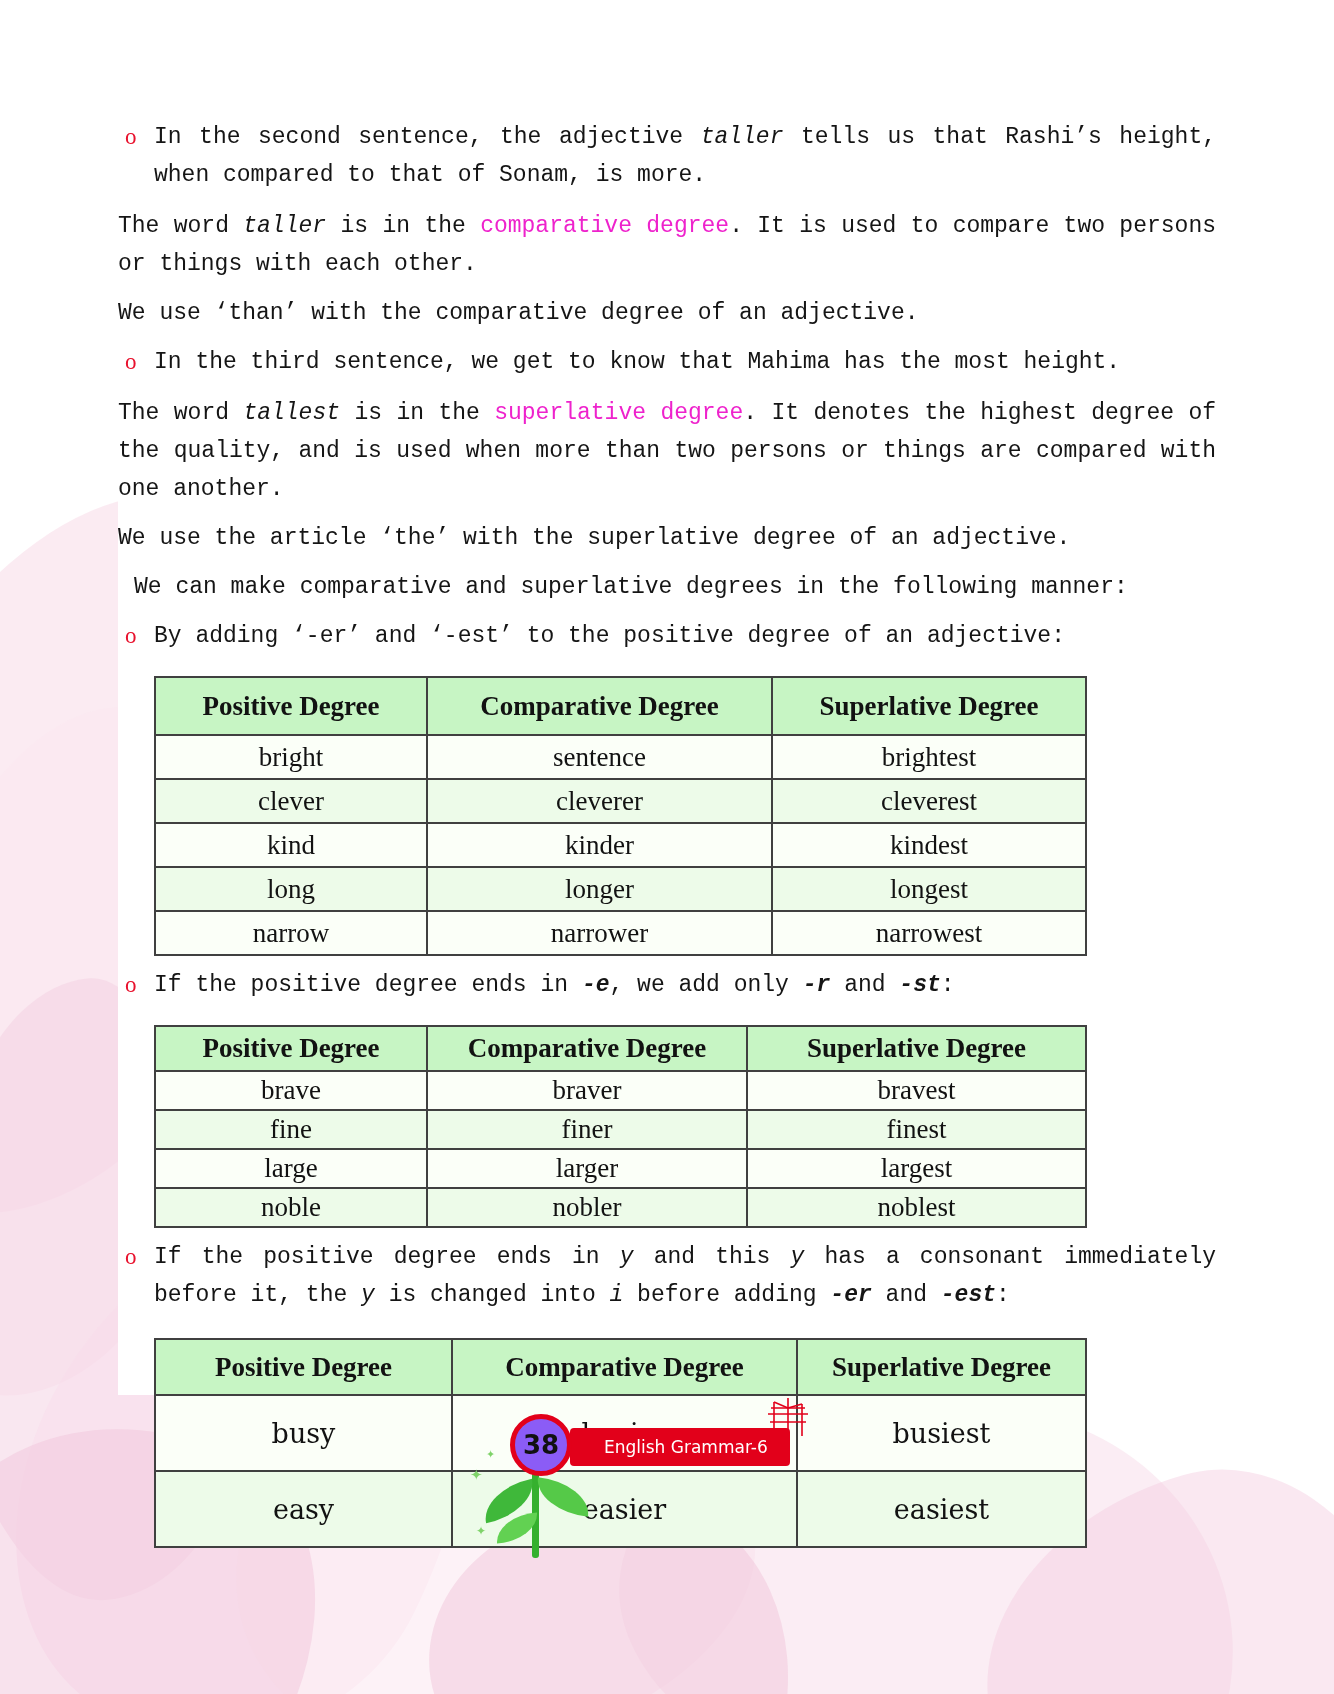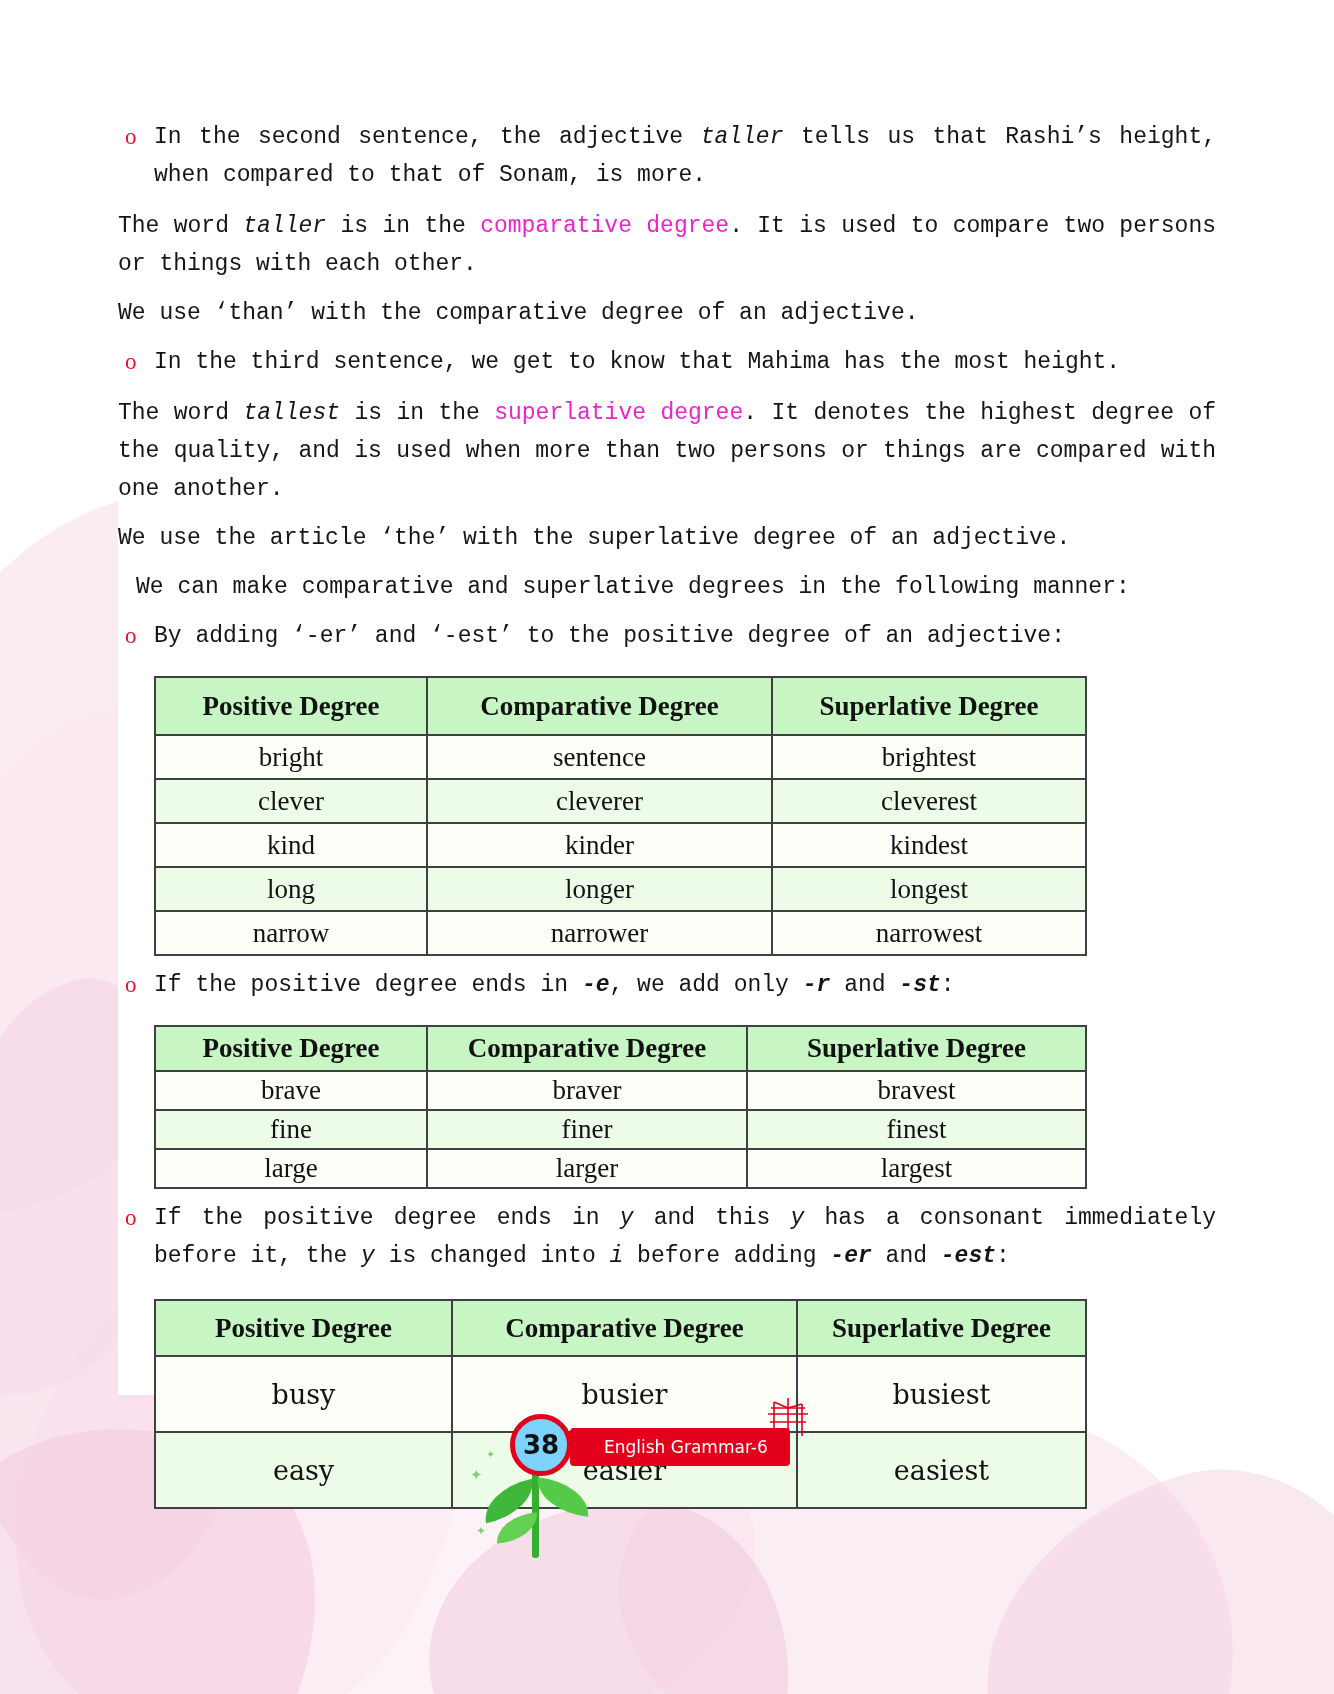--- a/index.html
+++ b/index.html
@@ -164,21 +164,21 @@
     height: 130px;
   }
   .pagebadge {
     position: absolute;
     left: 40px;
     top: 0px;
     width: 62px;
     height: 62px;
     border-radius: 50%;
     border: 5px solid #e2001a;
-    background: #7dd3fc;
+    background: #8b5cf6;
     display: flex;
     align-items: center;
     justify-content: center;
     font-family: "DejaVu Sans", "Liberation Sans", sans-serif;
     font-weight: bold;
     font-size: 26px;
     color: #111111;
     box-sizing: border-box;
     z-index: 3;
   }
@@ -272,21 +272,21 @@
       <div class="btext">
         <p class="body noj">In the third sentence, we get to know that Mahima has the most height.</p>
       </div>
     </div>
 
     <p class="body indented"><span>The word </span><i>tallest</i><span> is in the </span><span class="hl">superlative degree</span><span>. It denotes the highest degree of the quality, and is used when more than two persons or things are compared with one another.</span></p>
 
     <p class="body indented noj">We use the article ‘the’ with the superlative degree of an adjective.</p>
 
 
-    <p class="body noj" style="margin-left:0;padding-left:18px;">We can make comparative and superlative degrees in the following manner:</p>
+    <p class="body noj" style="margin-left:16px;">We can make comparative and superlative degrees in the following manner:</p>
 
     <div class="bullet-row">
       <div class="bullet-mark">o</div>
       <div class="btext">
         <p class="body noj">By adding ‘-er’ and ‘-est’ to the positive degree of an adjective:</p>
       </div>
     </div>
 
     <table class="deg" id="table1">
       <colgroup>
@@ -358,20 +358,25 @@
           </tr>
         <tr>
             <td>fine</td>
             <td>finer</td>
             <td>finest</td>
           </tr>
         <tr>
             <td>large</td>
             <td>larger</td>
             <td>largest</td>
+          </tr>
+        <tr>
+            <td>noble</td>
+            <td>nobler</td>
+            <td>noblest</td>
           </tr>
       </tbody>
     </table>
 
     <div class="bullet-row">
       <div class="bullet-mark">o</div>
       <div class="btext">
         <p class="body"><span>If the positive degree ends in </span><i>y</i><span> and this </span><i>y</i><span> has a consonant immediately before it, the </span><i>y</i><span> is changed into </span><i>i</i><span> before adding </span><span class="bi">-er</span><span> and </span><span class="bi">-est</span><span>:</span></p>
       </div>
     </div>

